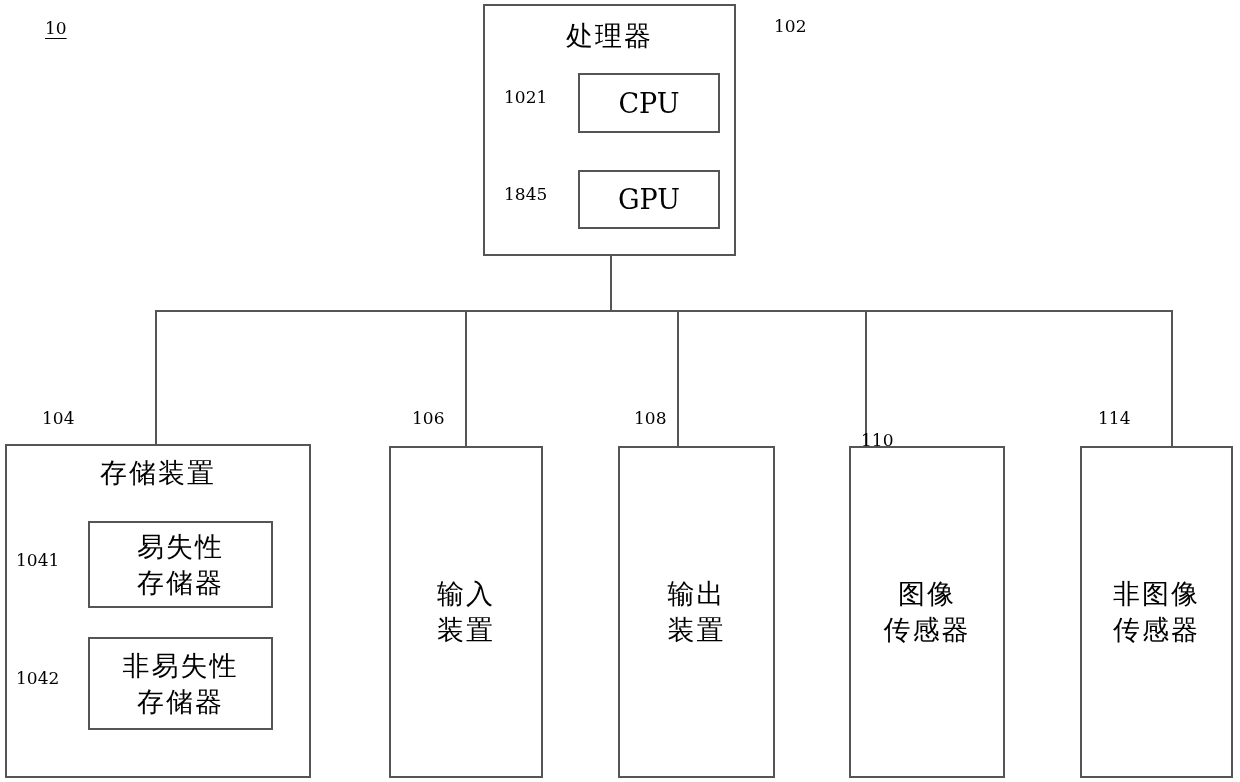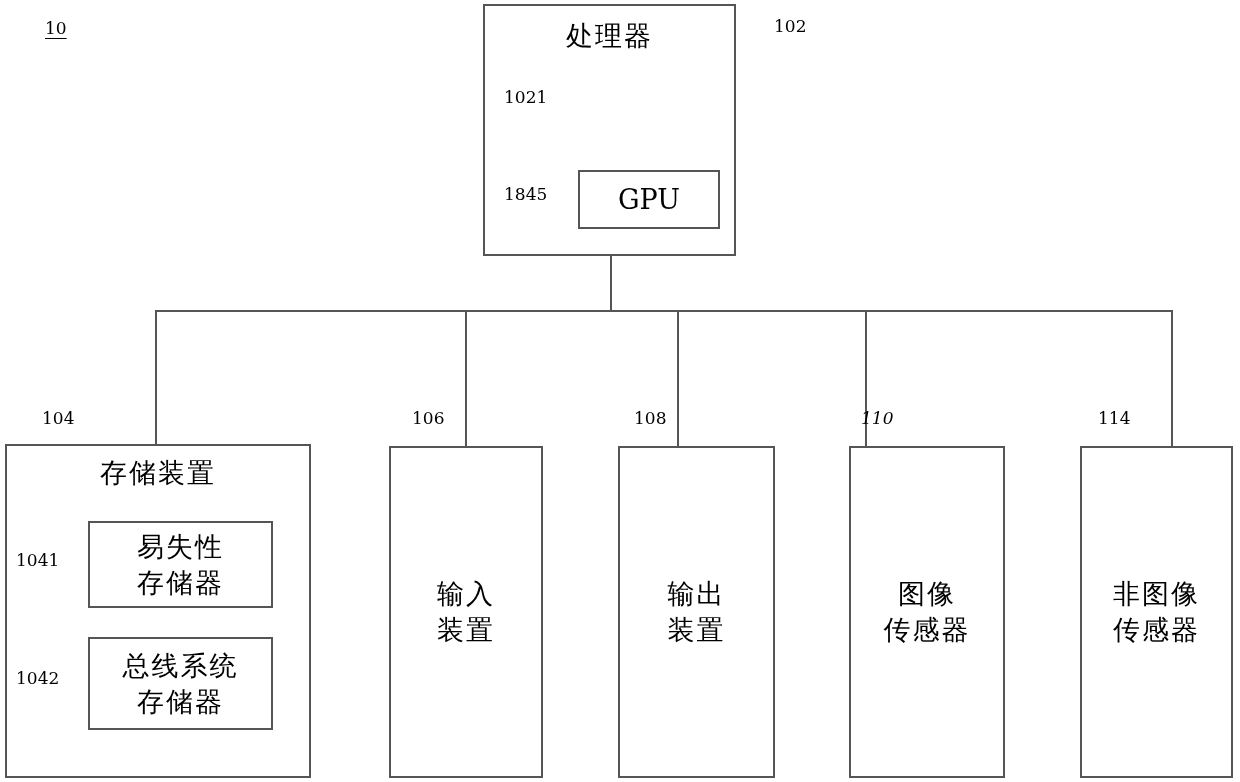--- a/index.html
+++ b/index.html
@@ -87,21 +87,21 @@
 
   #conn-104         { left: 155px; top: 310px; height: 136px; }
   #conn-106         { left: 465px; top: 310px; height: 136px; }
   #conn-108         { left: 677px; top: 310px; height: 136px; }
   #conn-110         { left: 865px; top: 310px; height: 136px; }
   #conn-114         { left: 1171px; top: 310px; height: 136px; }
 
   #ref-104          { left: 42px;  top: 410px; }
   #ref-106          { left: 412px; top: 410px; }
   #ref-108          { left: 634px; top: 410px; }
-  #ref-110          { left: 861px; top: 410px; font-style: italic; }
+  #ref-110          { left: 861px; top: 432px; }
   #ref-114          { left: 1098px; top: 410px; }
 
   #storage-box      { left: 5px;   top: 444px; width: 306px; height: 334px; }
   #storage-title    { left: 5px;   top: 455px; width: 306px; }
   #volatile-box     { left: 88px;  top: 521px; width: 185px; height: 87px; }
   #nonvolatile-box  { left: 88px;  top: 637px; width: 185px; height: 93px; }
   #volatile-box .cn, #nonvolatile-box .cn {
     left: 0; top: 0; width: 100%; height: 100%;
   }
   #ref-1041         { left: 16px;  top: 552px; }
@@ -118,20 +118,23 @@
 </head>
 <body>
 
 <div id="canvas">
 
   <div class="ref ref-underlined" id="fig-number">10</div>
 
   <div class="box" id="processor-box"></div>
   <div class="cn" id="processor-title">处理器</div>
 
+  <div class="box center-x" id="cpu-box">
+    <div class="latin center-x" style="position:absolute;">CPU</div>
+  </div>
   <div class="ref" id="ref-1021">1021</div>
 
   <div class="box center-x" id="gpu-box">
     <div class="latin center-x" style="position:absolute;">GPU</div>
   </div>
   <div class="ref" id="ref-1022">1845</div>
 
   <div class="ref" id="ref-102">102</div>
 
   <div class="line-v" id="proc-to-bus"></div>
@@ -147,21 +150,21 @@
   <div class="box" id="storage-box"></div>
   <div class="cn" id="storage-title">存储装置</div>
 
   <div class="box" id="volatile-box">
     <div class="cn center-x">易失性
 存储器</div>
   </div>
   <div class="ref" id="ref-1041">1041</div>
 
   <div class="box" id="nonvolatile-box">
-    <div class="cn center-x">总线系统
+    <div class="cn center-x">非易失性
 存储器</div>
   </div>
   <div class="ref" id="ref-1042">1042</div>
 
   <div class="ref" id="ref-106">106</div>
   <div class="box tall-box" id="input-box">
     <div class="cn center-x">输入
 装置</div>
   </div>
 

